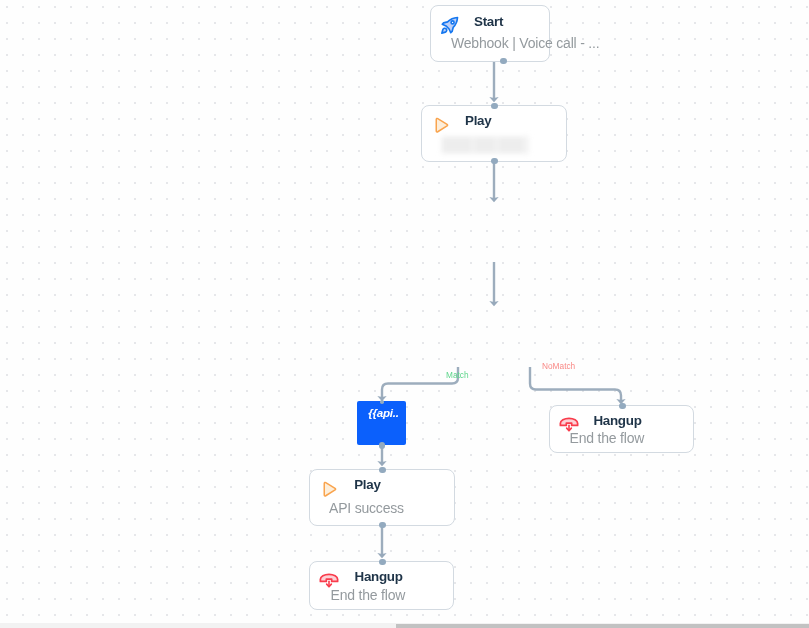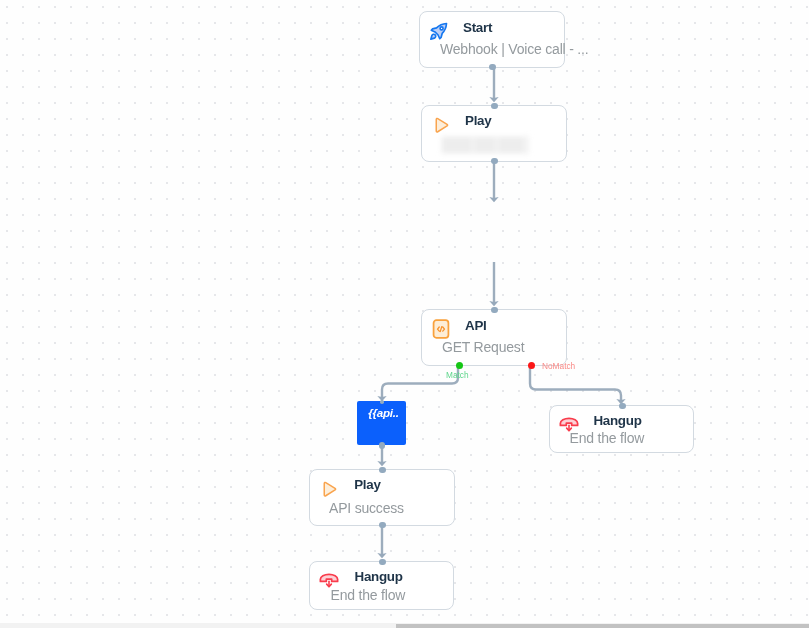--- a/index.html
+++ b/index.html
@@ -56,21 +56,21 @@
       <path d="M489.3 97.0 L494 102.2 L498.7 97.0 L494 97.9 Z"></path>
       <path d="M489.3 197.0 L494 202.2 L498.7 197.0 L494 197.9 Z"></path>
       <path d="M489.3 301.0 L494 306.2 L498.7 301.0 L494 301.9 Z"></path>
       <path d="M377.3 396.0 L382 401.2 L386.7 396.0 L382 396.9 Z"></path>
       <path d="M616.3 399.0 L621 404.2 L625.7 399.0 L621 399.9 Z"></path>
       <path d="M377.3 461.0 L382 466.2 L386.7 461.0 L382 461.9 Z"></path>
       <path d="M377.3 553.0 L382 558.2 L386.7 553.0 L382 553.9 Z"></path>
     </g>
   </svg>
 
-  <div class="node" id="n-start" style="left:419px;top:5px;width:146px;height:57px;margin-top:6px;">
+  <div class="node" id="n-start" style="left:430px;top:5px;width:120px;height:57px;">
     <span class="nicon" style="left:9px;top:9px;">
         <svg viewBox="0 0 24 24" width="20" height="20">
           <path fill="#bed0f7" stroke="#1577ef" stroke-width="2.0" stroke-linejoin="round" stroke-linecap="round" d="M21.0 3.0 C16.5 3.3 11.8 5.5 9.1 8.2 L4.3 9.5 L2.7 11.1 L7.2 13.1 L10.9 16.8 L12.9 21.3 L14.5 19.7 L15.8 14.9 C18.5 12.2 20.7 7.5 21.0 3.0 Z"></path>
           <circle cx="15.1" cy="8.9" r="1.8" fill="#fff" stroke="#1577ef" stroke-width="2.0"></circle>
           <path fill="#bed0f7" stroke="#1577ef" stroke-width="2.0" stroke-linejoin="round" stroke-linecap="round" d="M7.4 16.6 C6.2 15.4 4.3 15.8 3.4 17.6 L2.2 21.8 L6.4 20.6 C8.2 19.7 8.6 17.8 7.4 16.6 Z"></path>
         </svg>
       </span>
     <span class="ntitle" style="left:43px;top:9px;">Start</span>
     <div class="nsub" style="left:20px;top:32px;">Webhook | Voice call - ...</div>
     <div class="handle" style="left:69.1px;bottom:-3.3px;"></div>
@@ -87,33 +87,20 @@
       <i style="left:0px;width:88px;"></i>
         <i style="left:2px;top:2px;height:14px;width:28px;background:#ededed;"></i>
       <i style="left:34px;top:2px;height:14px;width:20px;background:#ededed;"></i>
         <i style="left:58px;top:2px;height:14px;width:24px;background:#ededed;"></i>
     </div>
     <div class="handle" style="left:69.1px;top:-3.3px;"></div>
     <div class="handle" style="left:69.1px;bottom:-3.3px;"></div>
   </div>
 
 
-  <div class="node" id="n-api" style="left:421px;top:309px;width:146px;height:57px;">
-    <span class="nicon" style="left:9px;top:9px;">
-        <svg viewBox="0 0 24 24" width="20" height="20">
-          <rect x="3.1" y="1.4" width="17.8" height="21.2" rx="3.4" fill="#fdedd6" stroke="#f9a13c" stroke-width="2.1"></rect>
-          <path d="M9.9 9.6 L7.8 12.1 L9.9 14.6 M14.1 9.6 L16.2 12.1 L14.1 14.6 M12.9 9.1 L11.1 15.1" fill="none" stroke="#f8922b" stroke-width="1.55" stroke-linecap="round" stroke-linejoin="round"></path>
-        </svg>
-      </span>
-    <span class="ntitle" style="left:43px;top:9.1px;">API</span>
-    <div class="nsub" style="left:20px;top:32px;">GET Request</div>
-    <div class="handle" style="left:69.1px;top:-3.3px;"></div>
-    <div class="handle green" style="left:33.5px;bottom:-4.3px;"></div>
-    <div class="handle red" style="left:105.5px;bottom:-4.3px;"></div>
-  </div>
 
   <div class="hlabel m" style="left:422px;top:371px;padding-left:24px;">Match</div>
   <div class="hlabel n" style="left:542px;top:362px;text-align:right;">NoMatch</div>
 
   <div class="varbox" style="left:357px;top:401px;width:49px;height:44px;font-style:italic;">
     <span style="position:absolute;left:11.2px;top:6.3px;">{{api..</span>
     <div class="handle" style="left:23.2px;top:-0.6px;width:3.6px;height:3.6px;"></div>
     <div class="handle" style="left:21.7px;bottom:-3.7px;"></div>
   </div>
 

